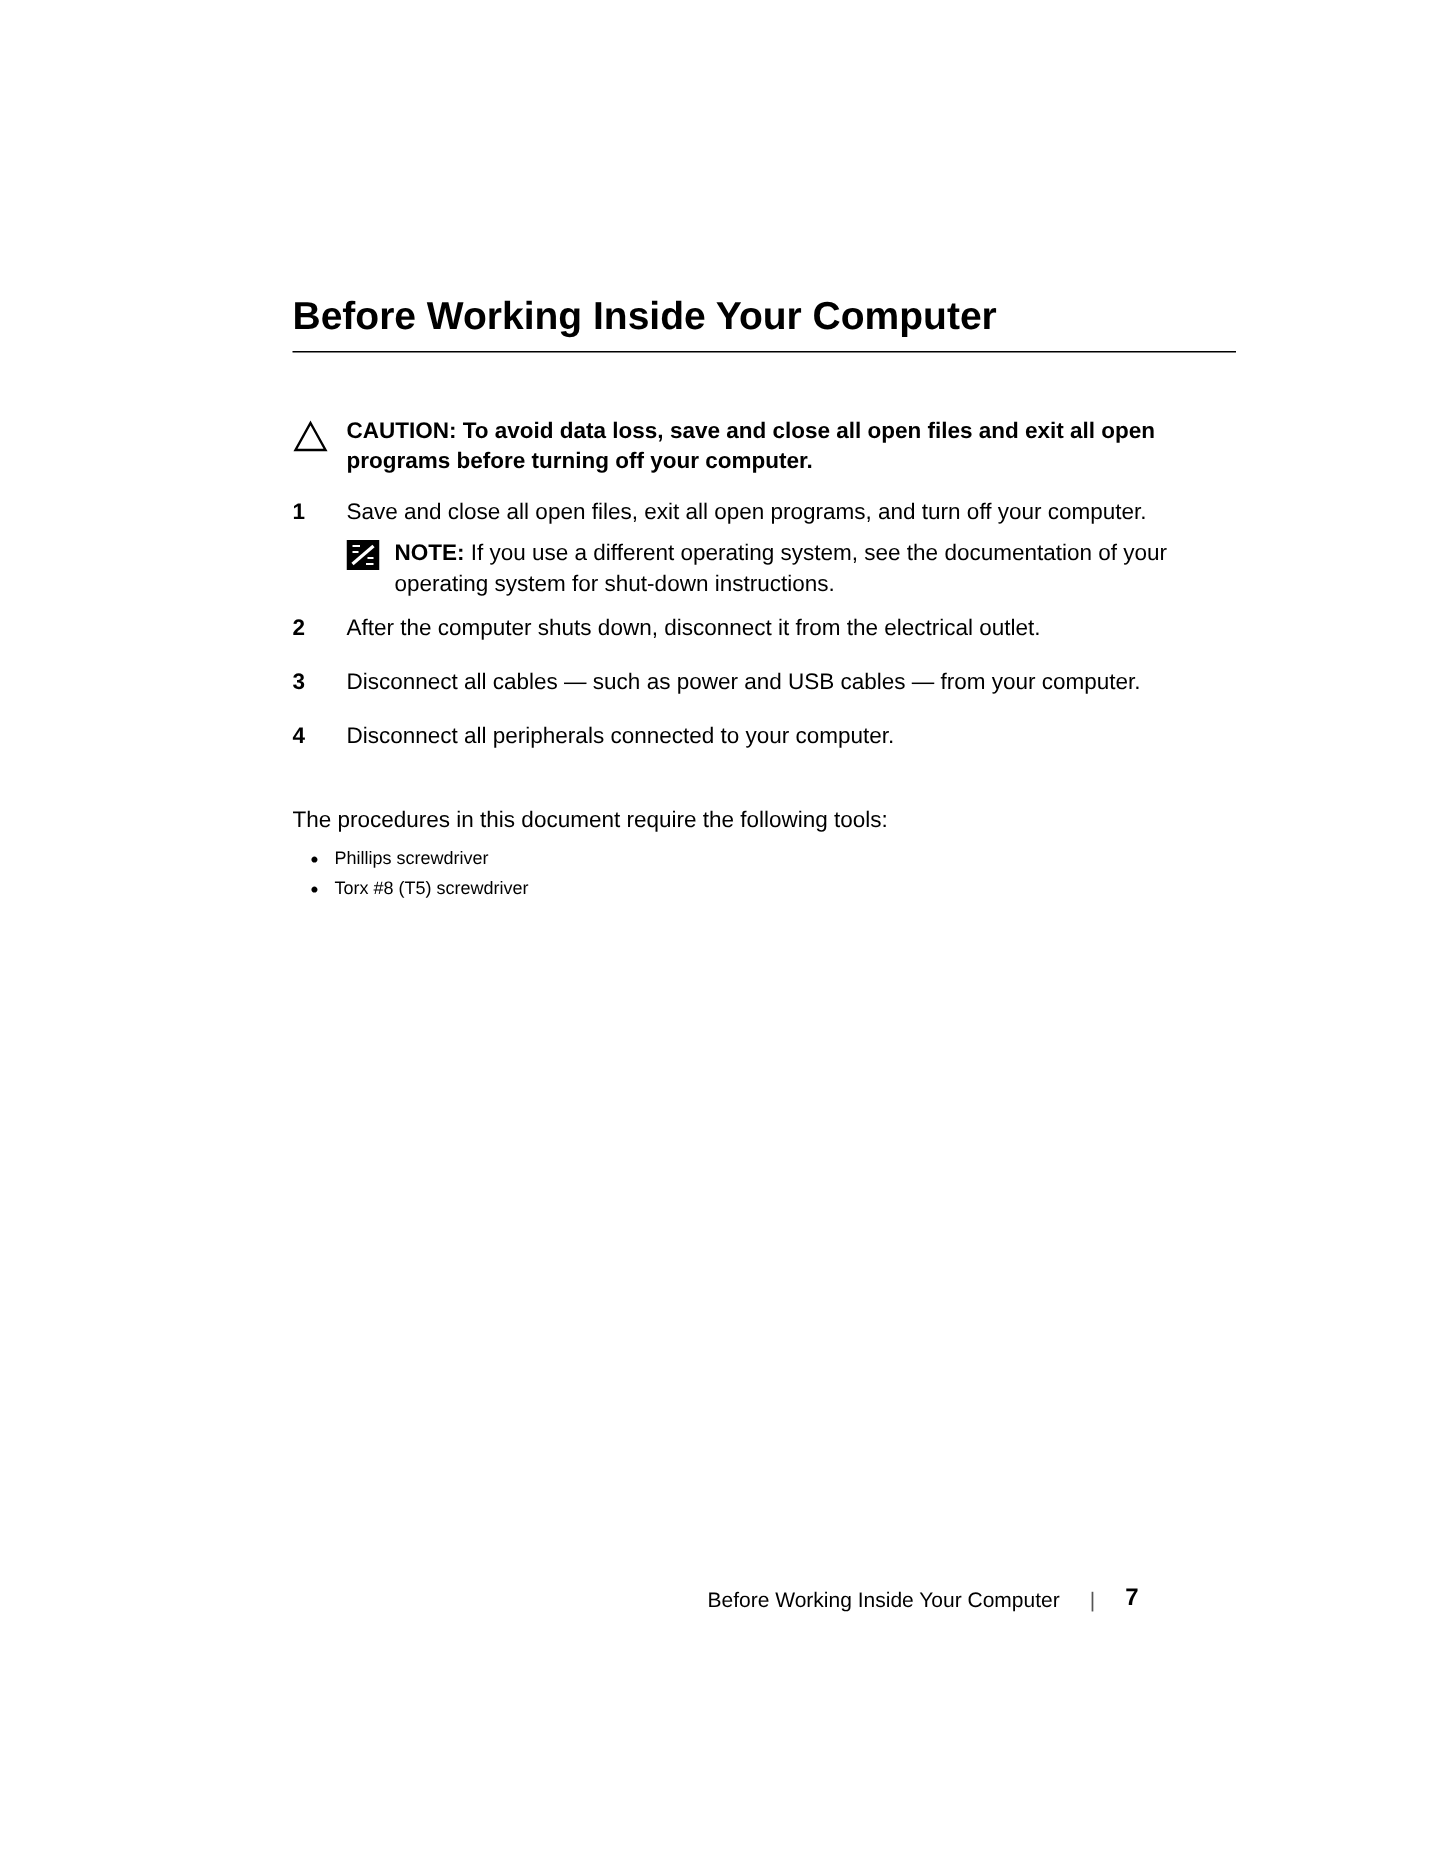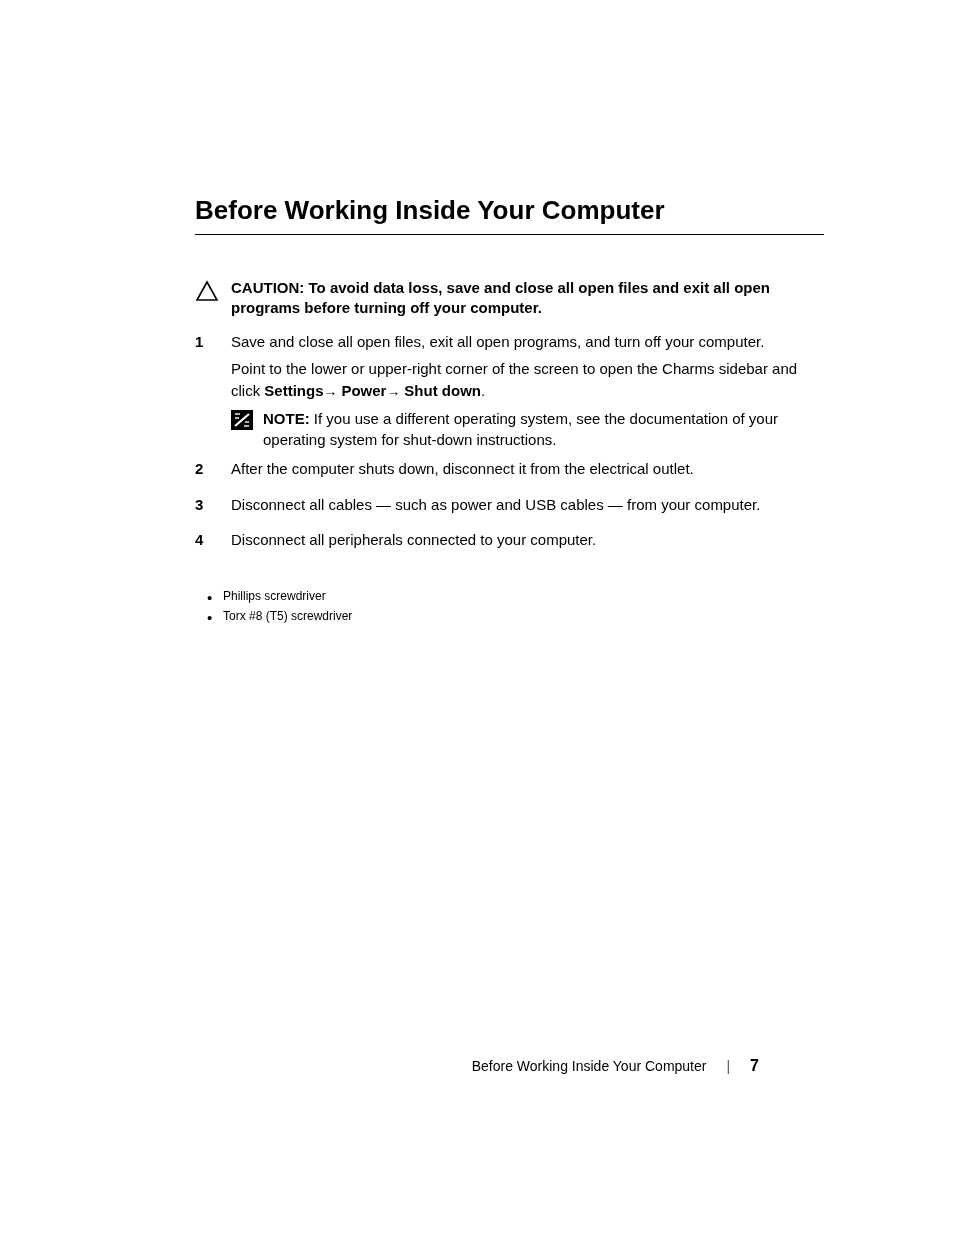--- a/index.html
+++ b/index.html
@@ -161,23 +161,20 @@
       <div class="caution-text">
         <span class="caution-label">CAUTION:</span>
         <span>To avoid data loss, save and close all open files and exit all open programs before turning off your computer.</span>
       </div>
     </div>
 
     <ol class="steps">
       <li>
         <div class="step-body">
           <div class="step-para">Save and close all open files, exit all open programs, and turn off your computer.</div>
-          <div class="step-para settings-path">
-            <span>Point to the lower or upper-right corner of the screen to open the Charms sidebar and click </span><span class="bold">Settings</span><span class="arrow">→ </span><span class="bold">Power</span><span class="arrow">→ </span><span class="bold">Shut down</span><span>.</span>
-          </div>
           <div class="note-block">
             <span class="note-icon">
               <svg width="22" height="20" viewBox="0 0 22 20">
                 <rect x="0" y="0" width="22" height="20" fill="#000"></rect>
                 <path d="M4 16 L18 4" stroke="#fff" stroke-width="2.2"></path>
                 <path d="M4 4 L9 4" stroke="#fff" stroke-width="1.4"></path>
                 <path d="M4 8 L8 8" stroke="#fff" stroke-width="1.4"></path>
                 <path d="M14 12 L18 12" stroke="#fff" stroke-width="1.4"></path>
                 <path d="M13 16 L18 16" stroke="#fff" stroke-width="1.4"></path>
               </svg>
@@ -201,20 +198,21 @@
       </li>
       <li>
         <div class="step-body">
           <div class="step-para">Disconnect all peripherals connected to your computer.</div>
         </div>
       </li>
     </ol>
   </div>
 
   <div class="section">
+    <div class="intro">The procedures in this document require the following tools:</div>
     <ul class="bullets">
       <li>Phillips screwdriver</li>
       <li>Torx #8 (T5) screwdriver</li>
     </ul>
   </div>
 </div>
 
 <div class="footer">
   <span>Before Working Inside Your Computer</span>
   <span class="footer-sep">|</span>

